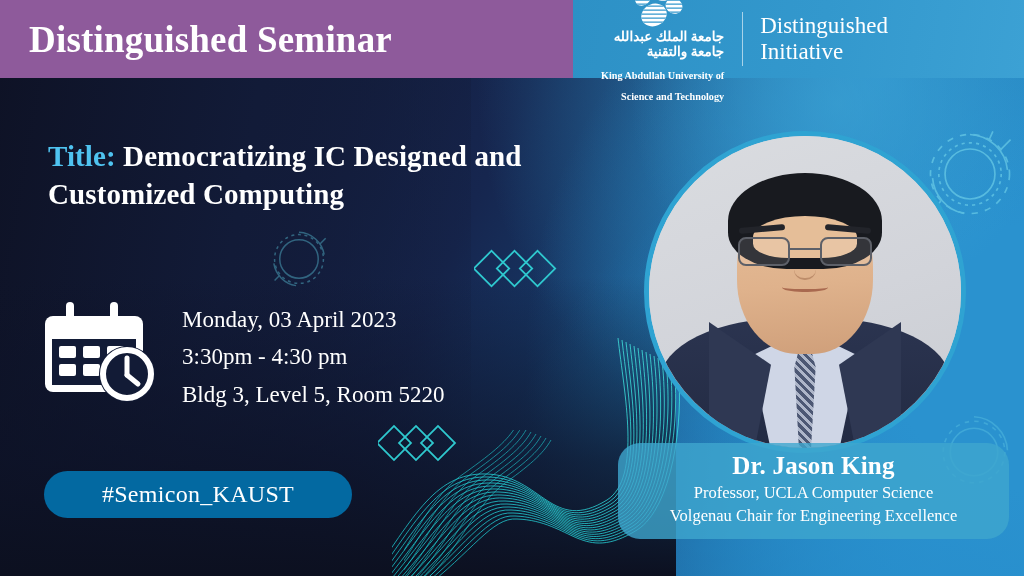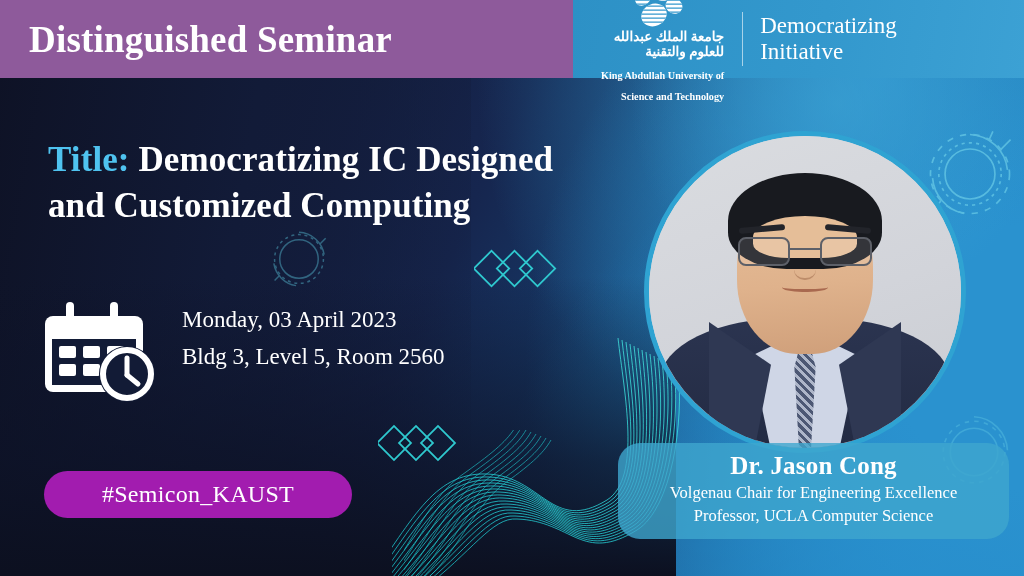--- a/index.html
+++ b/index.html
@@ -119,21 +119,21 @@
     line-height: 1.12;
     white-space: nowrap;
   }
 
   
   .title-block {
     position: absolute;
     left: 48px; top: 137px;
     width: 560px;
     line-height: 1.32;
-    font-size: 35px;
+    font-size: 29px;
     font-weight: 700;
     color: #ffffff;
     letter-spacing: 0.1px;
   }
   .title-label { color: #4fc3f0; }
 
   
   .datetime-block {
     position: absolute;
     left: 44px; top: 296px;
@@ -150,21 +150,21 @@
     line-height: 1.62;
     white-space: nowrap;
   }
 
   
   .hashtag-pill {
     position: absolute;
     left: 44px; top: 471px;
     width: 308px; height: 47px;
     border-radius: 24px;
-    background: #a21caf;
+    background: #0369a1;
     display: flex;
     align-items: center;
     justify-content: center;
     color: #ffffff;
     font-size: 24px;
     font-weight: 500;
     letter-spacing: 0.3px;
   }
 
   
@@ -461,28 +461,28 @@
           <g clip-path="url(#pC)">
               <path d="M35 24 h20 M35 28 h20 M35 32 h20 M35 36 h20"></path>
             </g>
           <g clip-path="url(#pD)">
               <path d="M10 30 h30 M10 34 h30 M10 38 h30 M10 42 h30 M10 46 h30"></path>
             </g>
         </g>
       </svg>
       <div class="kaust-wordmark">
         <div class="kaust-ar">جامعة الملك عبدالله</div>
-        <div class="kaust-ar">للعلوم والتقنية</div>
+        <div class="kaust-ar">جامعة والتقنية</div>
         <div class="kaust-en">King Abdullah University of</div>
         <div class="kaust-en">Science and Technology</div>
       </div>
     </div>
     <div class="logo-divider"></div>
     <div class="initiative">
-      <div>Democratizing</div>
+      <div>Distinguished</div>
       <div>Initiative</div>
     </div>
   </div>
 
   <div class="title-block">
     <span class="title-label">Title:</span>
     <span>Democratizing IC Designed and Customized Computing</span>
   </div>
 
   <div class="datetime-block">
@@ -506,21 +506,22 @@
       </g>
       <circle cx="83" cy="78" r="28" fill="#121b36"></circle>
       <circle cx="83" cy="78" r="24" fill="none" stroke="#ffffff" stroke-width="6"></circle>
       <g stroke="#ffffff" stroke-width="5" stroke-linecap="round">
         <path d="M83 62 v17"></path>
         <path d="M83 79 l11 9"></path>
       </g>
     </svg>
     <div class="dt-lines">
       <div>Monday, 03 April 2023</div>
-      <div>Bldg 3, Level 5, Room 2560</div>
+      <div>3:30pm - 4:30 pm</div>
+      <div>Bldg 3, Level 5, Room 5220</div>
     </div>
   </div>
 
   <div class="hashtag-pill">
     <span>#Semicon_KAUST</span>
   </div>
 
   <div class="portrait">
     <div class="portrait-photo">
       <div class="ph-bg"></div>
@@ -538,18 +539,18 @@
         <div class="ph-lens l"></div>
         <div class="ph-bridge"></div>
         <div class="ph-lens r"></div>
       </div>
       <div class="ph-nose"></div>
       <div class="ph-mouth"></div>
     </div>
   </div>
 
   <div class="nameplate">
-    <div class="speaker-name">Dr. Jason Cong</div>
+    <div class="speaker-name">Dr. Jason King</div>
+    <div class="speaker-role">Professor, UCLA Computer Science</div>
     <div class="speaker-role">Volgenau Chair for Engineering Excellence</div>
-    <div class="speaker-role">Professor, UCLA Computer Science</div>
   </div>
 
 </div>
 
 </body></html>

